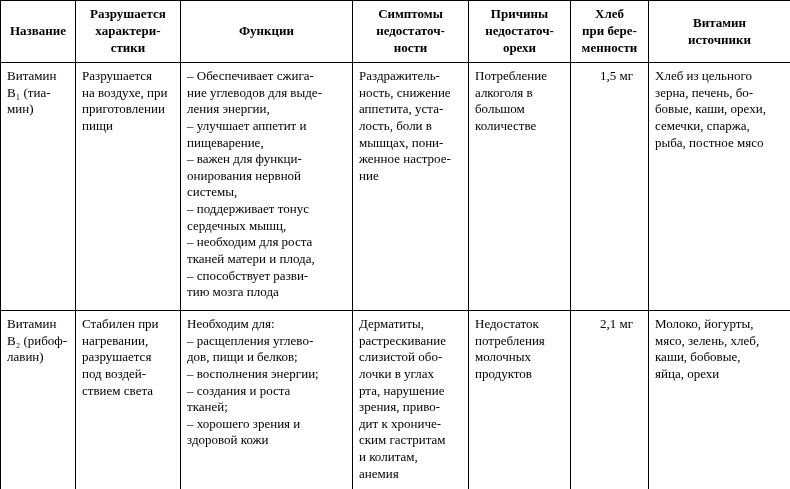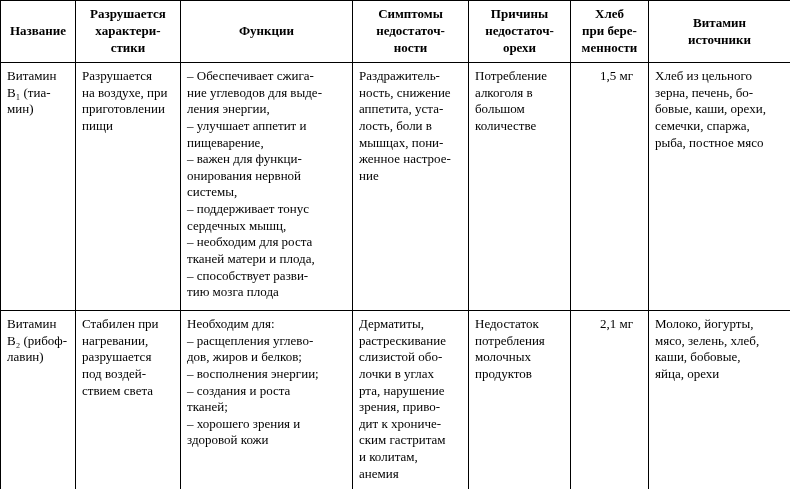--- a/index.html
+++ b/index.html
@@ -136,21 +136,21 @@
       <td>Витамин
 B₂ (рибоф-
 лавин)</td>
       <td>Стабилен при
 нагревании,
 разрушается
 под воздей-
 ствием света</td>
       <td>Необходим для:
 – расщепления углево-
-дов, жиров и белков;
+дов, пищи и белков;
 – восполнения энергии;
 – создания и роста
 тканей;
 – хорошего зрения и
 здоровой кожи</td>
       <td>Дерматиты,
 растрескивание
 слизистой обо-
 лочки в углах
 рта, нарушение

